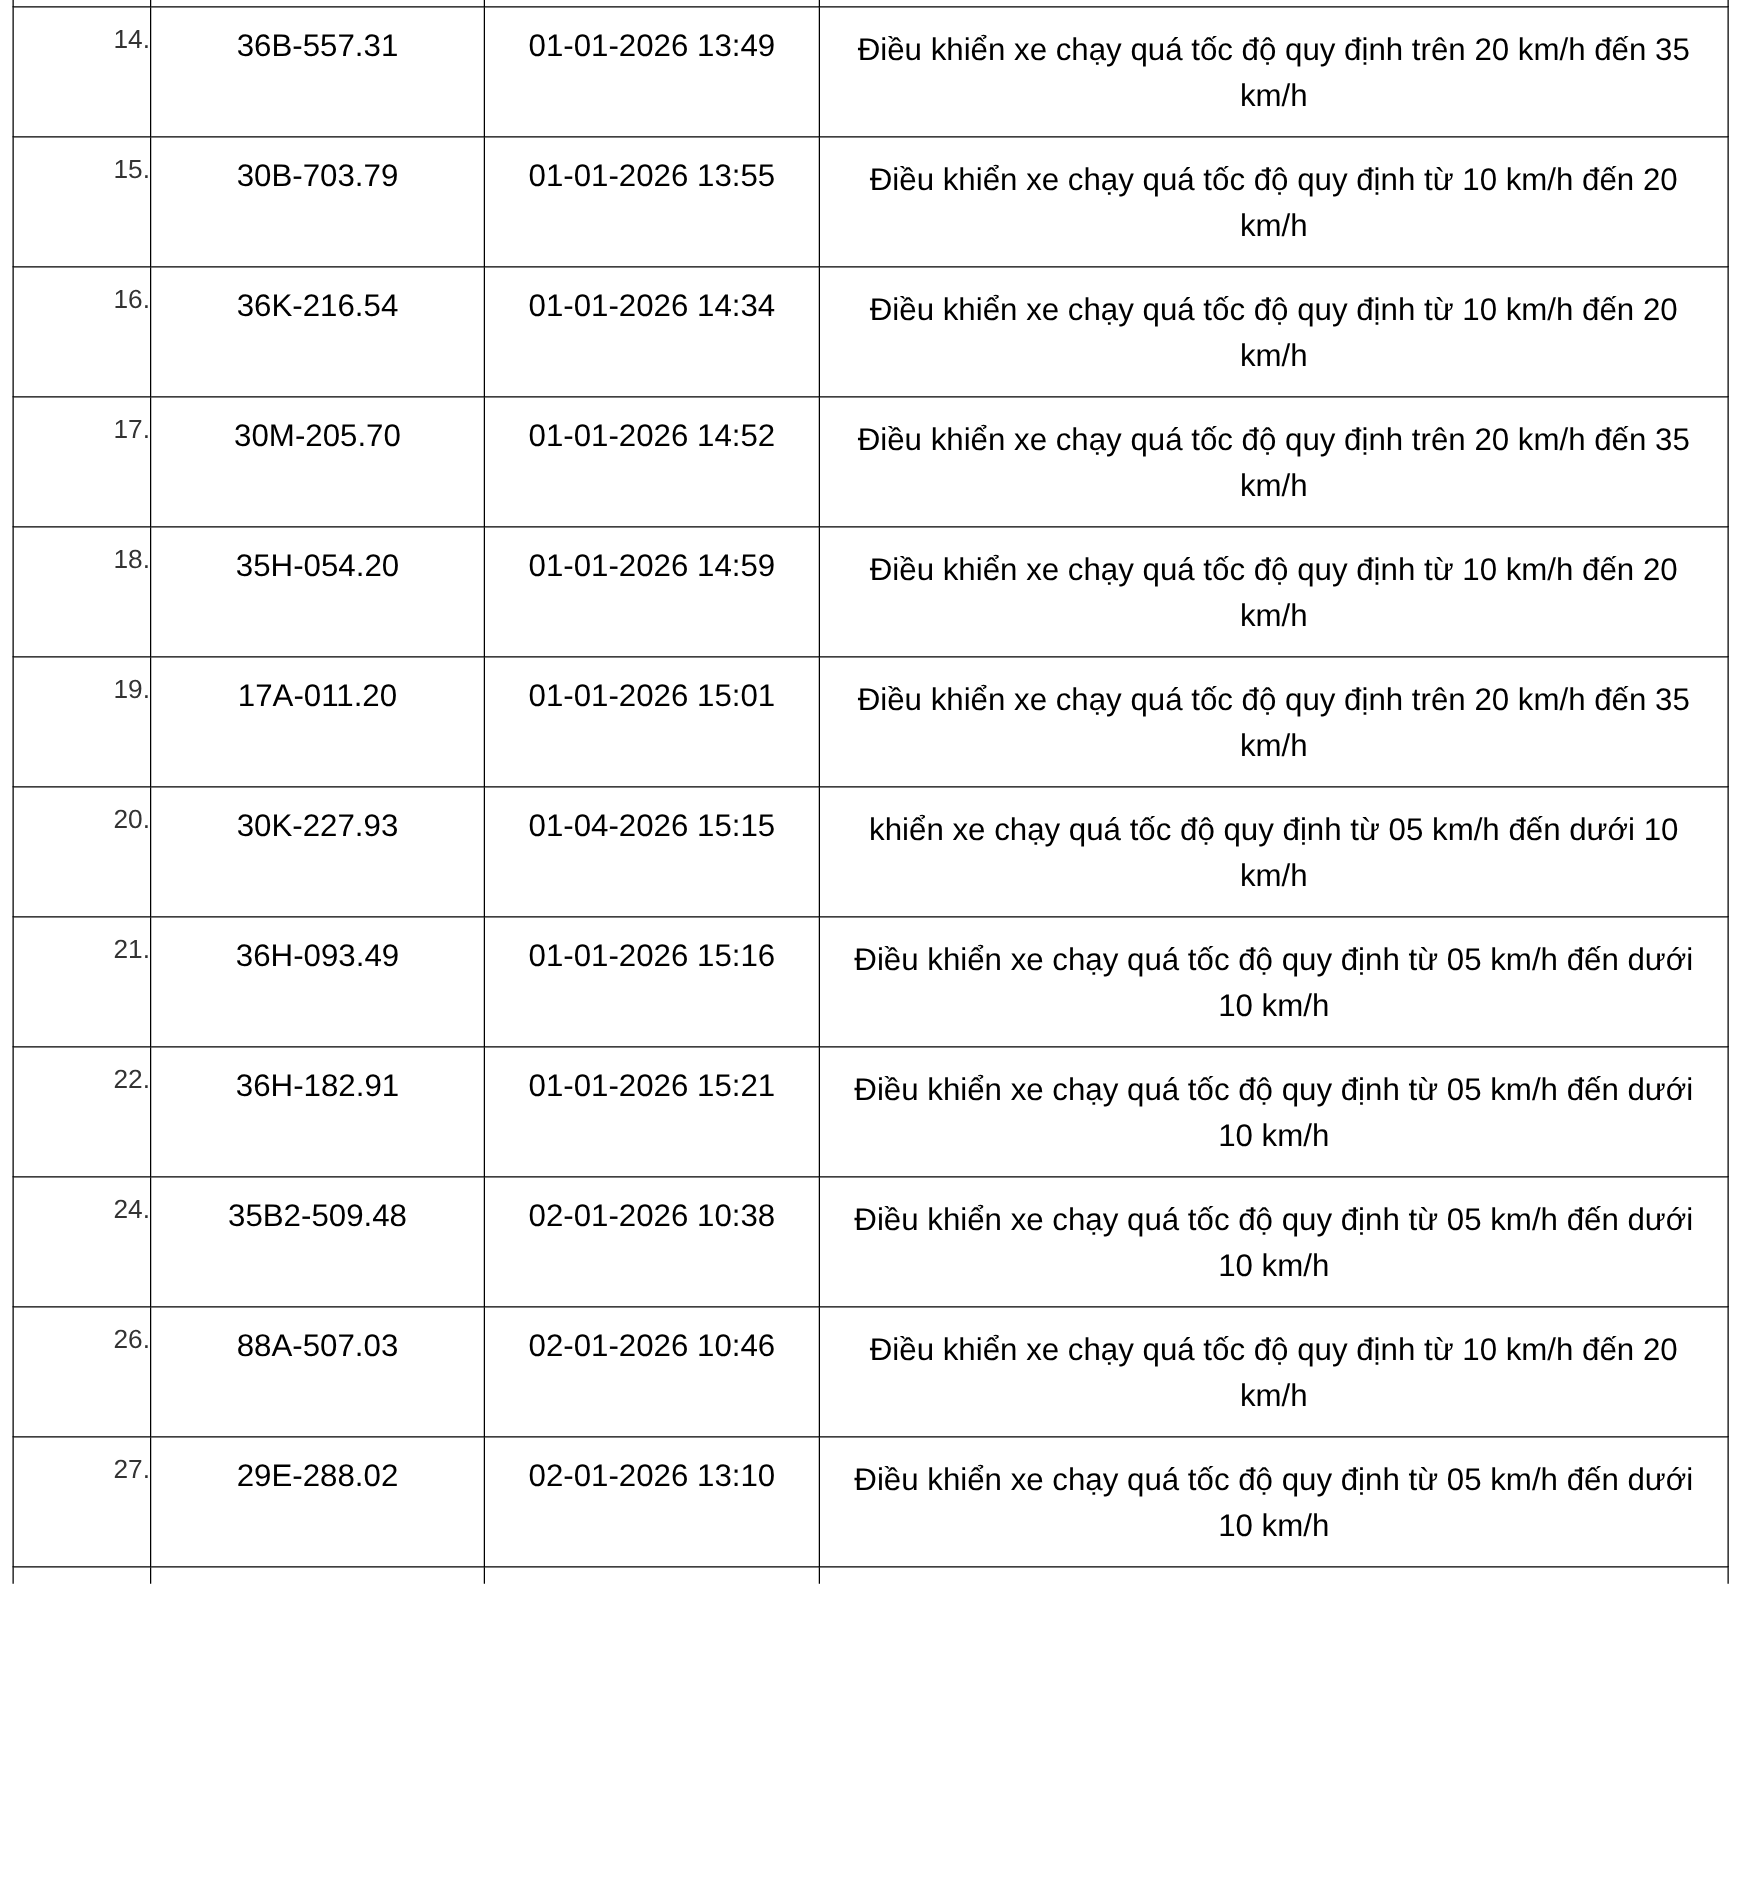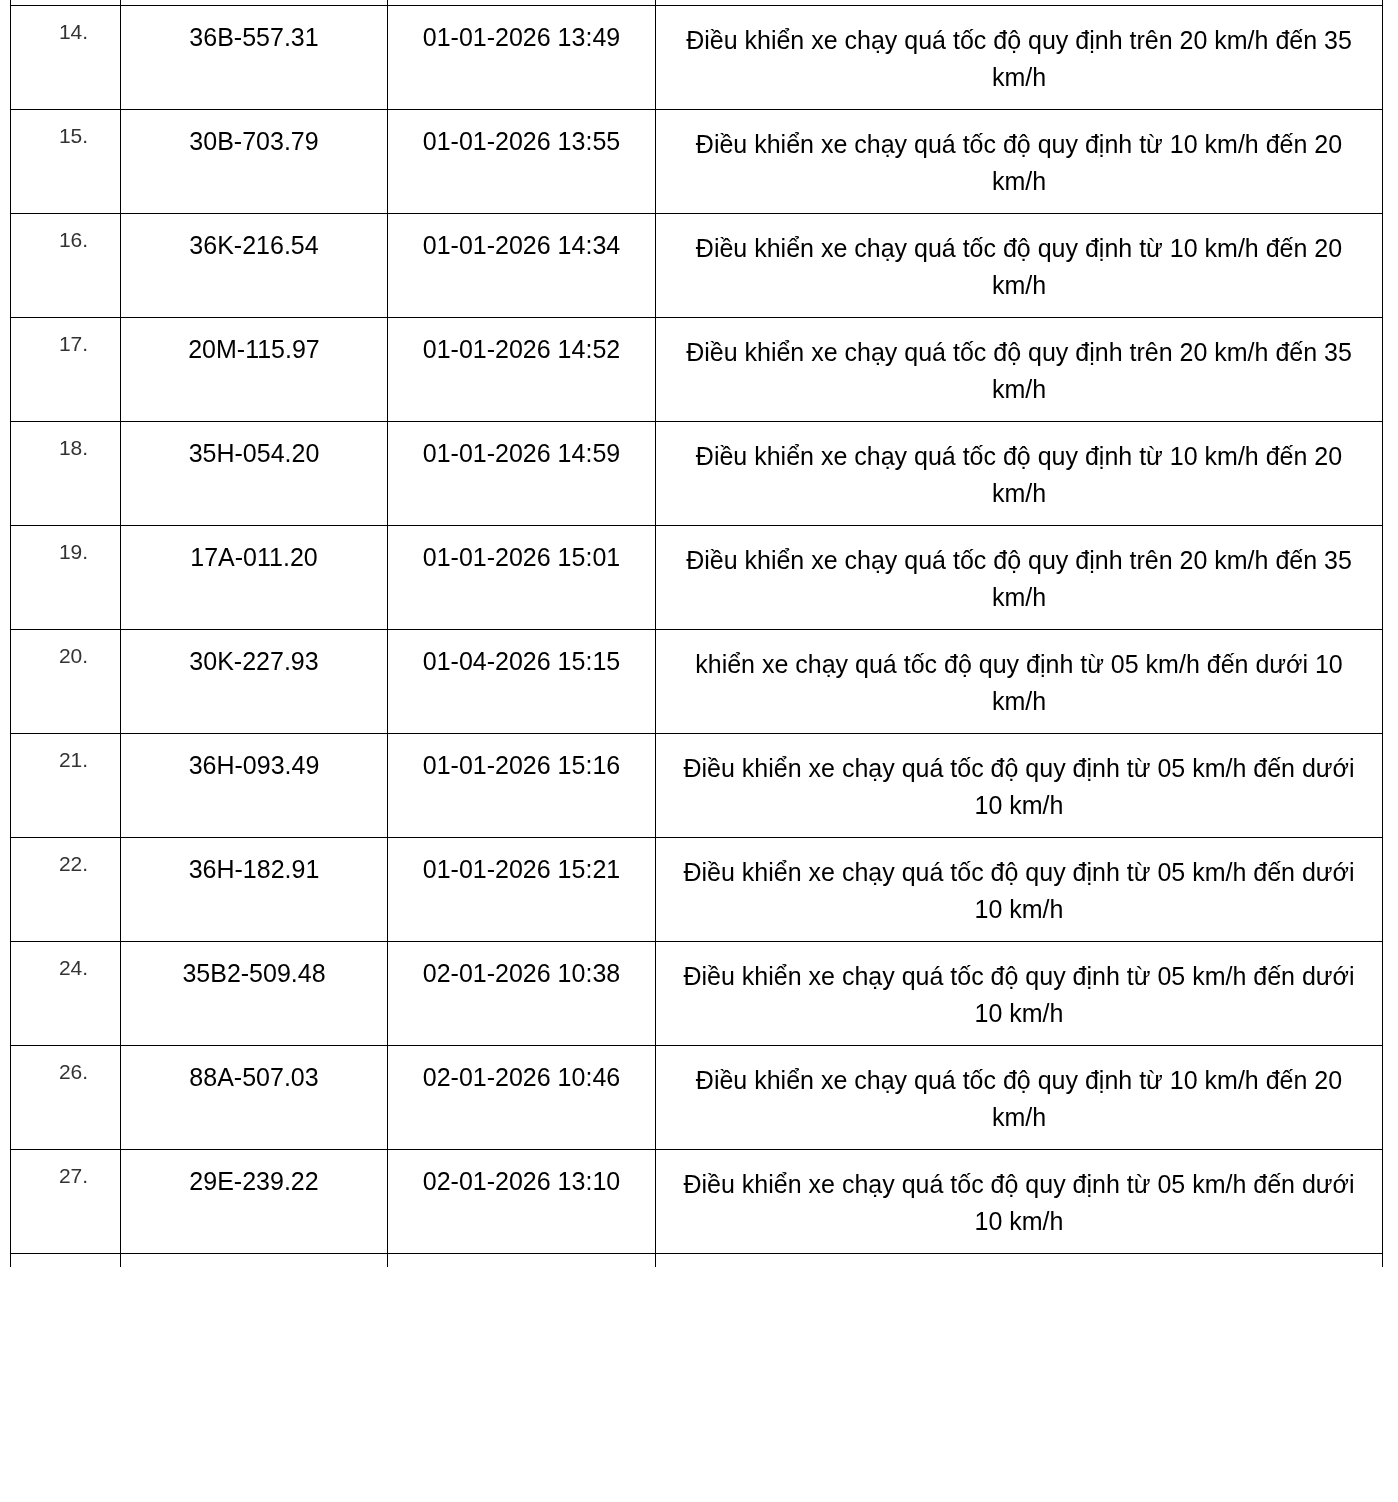--- a/index.html
+++ b/index.html
@@ -34,21 +34,21 @@
       box-sizing: border-box;
     }
     col.c-idx { width: 110px; }
     col.c-plate { width: 267px; }
     col.c-time { width: 268px; }
     col.c-desc { width: 727px; }
     .idx {
       font-size: 21px;
       color: #333333;
       padding: 14px 0 0 16px;
-      text-align: center;
+      text-align: right;
       line-height: 24px;
     }
     .plate, .time {
       font-size: 25px;
       text-align: center;
       padding-top: 16px;
       line-height: 30px;
     }
     .desc {
       font-size: 25px;
@@ -98,21 +98,21 @@
         <td class="desc">Điều khiển xe chạy quá tốc độ quy định từ 10 km/h đến 20 km/h</td>
       </tr>
       <tr>
         <td class="idx">16.</td>
         <td class="plate">36K-216.54</td>
         <td class="time">01-01-2026 14:34</td>
         <td class="desc">Điều khiển xe chạy quá tốc độ quy định từ 10 km/h đến 20 km/h</td>
       </tr>
       <tr>
         <td class="idx">17.</td>
-        <td class="plate">20M-115.97</td>
+        <td class="plate">30M-205.70</td>
         <td class="time">01-01-2026 14:52</td>
         <td class="desc">Điều khiển xe chạy quá tốc độ quy định trên 20 km/h đến 35 km/h</td>
       </tr>
       <tr>
         <td class="idx">18.</td>
         <td class="plate">35H-054.20</td>
         <td class="time">01-01-2026 14:59</td>
         <td class="desc">Điều khiển xe chạy quá tốc độ quy định từ 10 km/h đến 20 km/h</td>
       </tr>
       <tr>
@@ -146,21 +146,21 @@
         <td class="desc">Điều khiển xe chạy quá tốc độ quy định từ 05 km/h đến dưới 10 km/h</td>
       </tr>
       <tr>
         <td class="idx">26.</td>
         <td class="plate">88A-507.03</td>
         <td class="time">02-01-2026 10:46</td>
         <td class="desc">Điều khiển xe chạy quá tốc độ quy định từ 10 km/h đến 20 km/h</td>
       </tr>
       <tr>
         <td class="idx">27.</td>
-        <td class="plate">29E-239.22</td>
+        <td class="plate">29E-288.02</td>
         <td class="time">02-01-2026 13:10</td>
         <td class="desc">Điều khiển xe chạy quá tốc độ quy định từ 05 km/h đến dưới 10 km/h</td>
       </tr>
 
       <tr class="bottom-stub">
         <td></td>
         <td></td>
         <td></td>
         <td></td>
       </tr>

